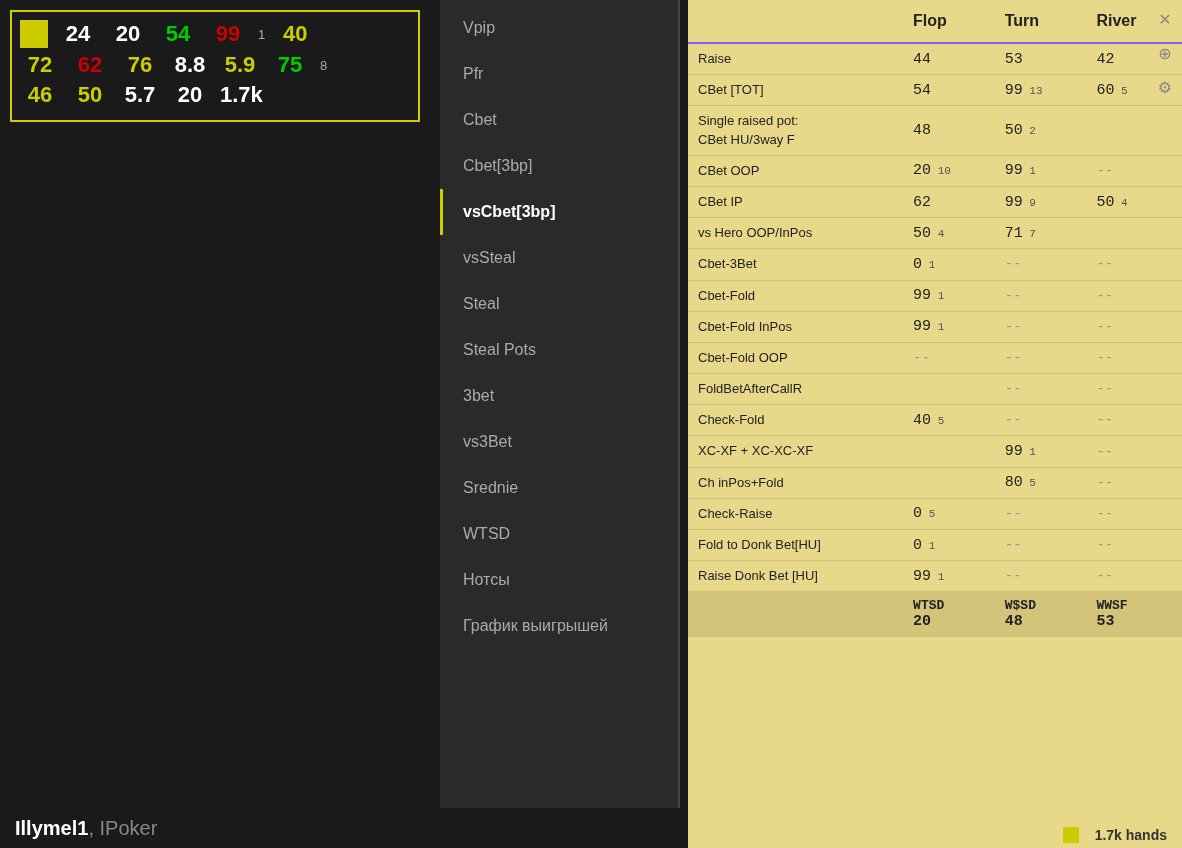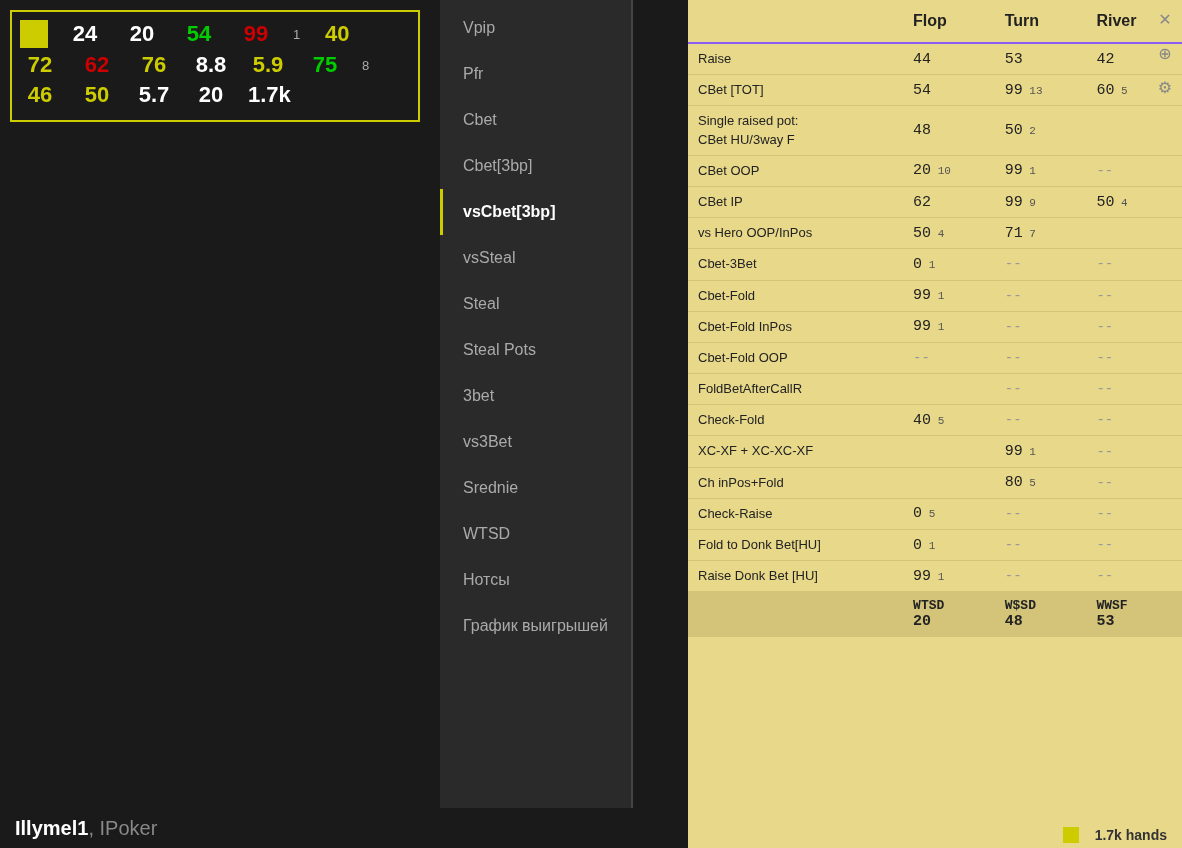--- a/index.html
+++ b/index.html
@@ -17,21 +17,21 @@
       position: absolute;
       top: 10px;
       left: 10px;
       width: 410px;
       border: 2px solid #cccc00;
       background: #1a1a1a;
       padding: 8px;
     }
     .stats-row {
       display: flex;
-      gap: 17px;
+      gap: 10px;
       align-items: center;
       margin-bottom: 4px;
     }
     .stat-val {
       font-size: 22px;
       font-weight: bold;
       min-width: 40px;
       text-align: center;
     }
     .color-white { color: #ffffff; }
@@ -50,21 +50,21 @@
       font-size: 13px;
       color: #aaaaaa;
       vertical-align: super;
     }
 
     
     .side-nav {
       position: absolute;
       top: 0;
       left: 440px;
-      width: 193px;
+      width: 240px;
       height: 848px;
       background: #2a2a2a;
       border-right: 2px solid #444;
       overflow-y: auto;
       padding-top: 5px;
     }
     .nav-item {
       padding: 14px 20px;
       color: #aaaaaa;
       font-size: 16px;

